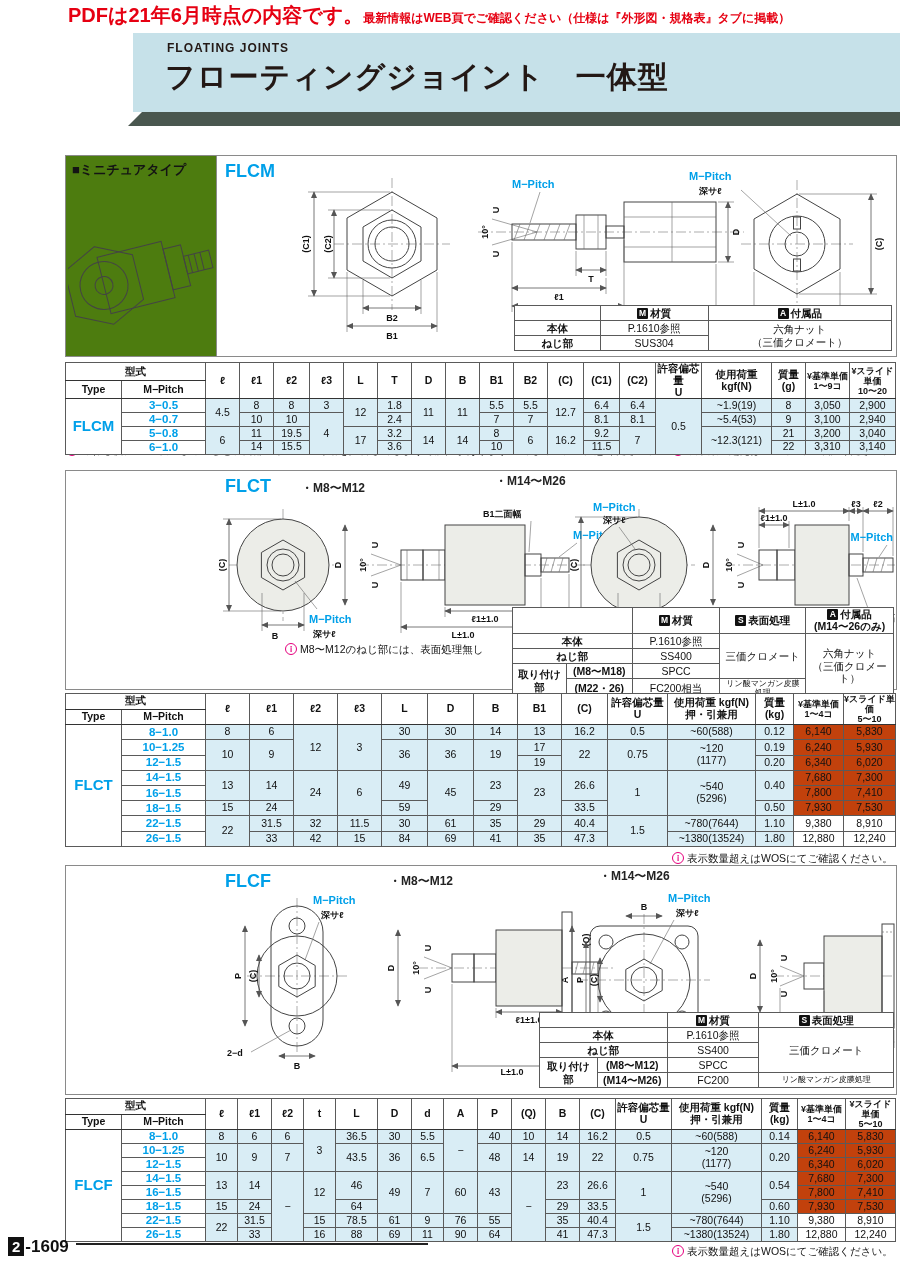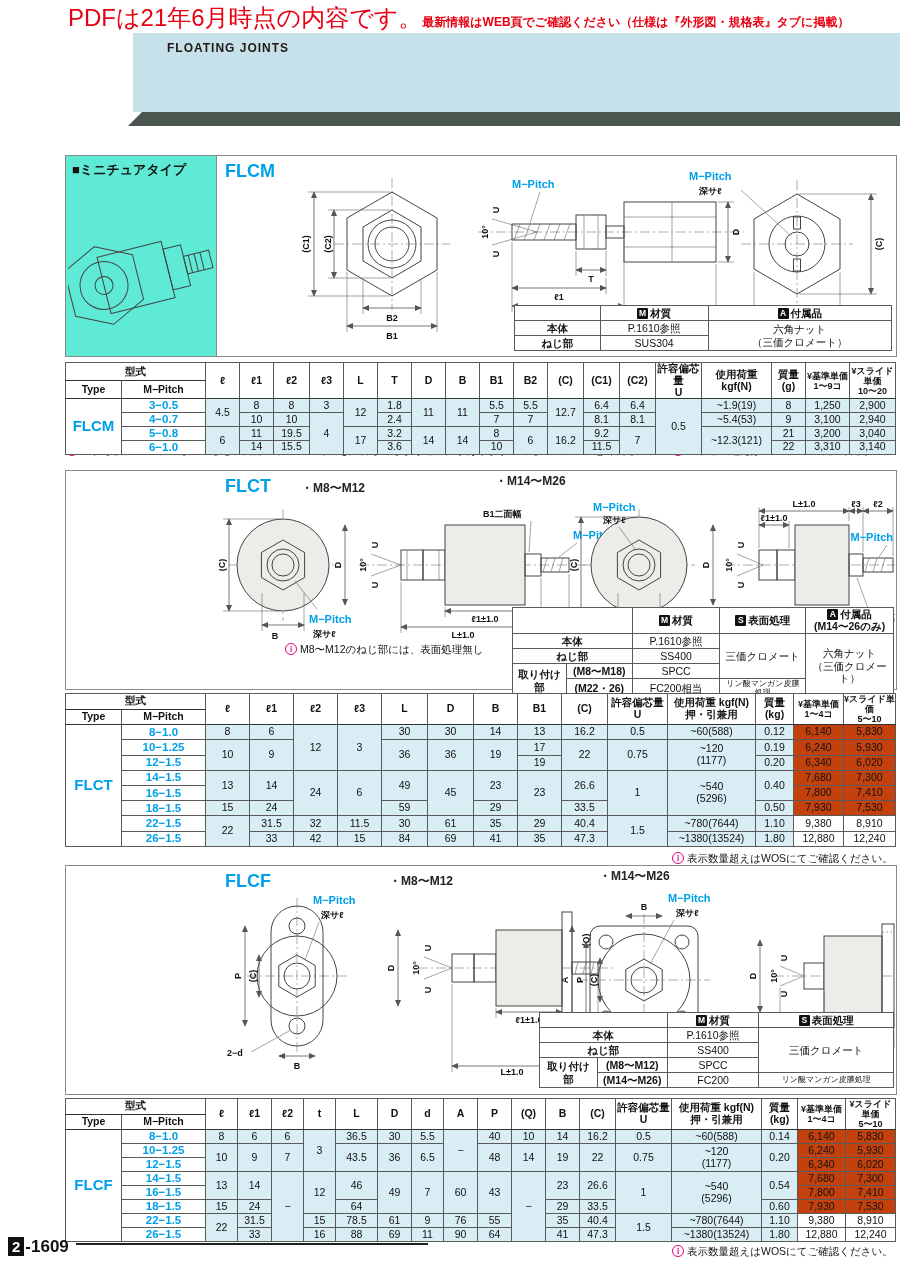--- a/index.html
+++ b/index.html
@@ -1,33 +1,33 @@
 <!DOCTYPE html>
 <html><head>
 <meta charset="utf-8">
 <style>
 html,body{margin:0;padding:0;background:#fff}
 .page{position:relative;width:900px;height:1271px;background:#fff;overflow:hidden;
   font-family:"Liberation Sans","DejaVu Sans",sans-serif;color:#111}
 
 .notice{position:absolute;left:68px;top:2px;white-space:nowrap;color:#E60012}
-.notice .big{font-size:24px;font-weight:normal}
+.notice .big{font-size:20px;font-weight:bold}
 .notice .small{font-size:12px;font-weight:bold}
 
 .banner{position:absolute;left:133px;top:33px;width:869px;height:79px;background:#C6E1E9}
 .banner .en{position:absolute;left:34px;top:8px;font-size:12px;font-weight:bold;color:#231815;letter-spacing:1px}
 .banner .ti{position:absolute;left:32px;top:24px;font-size:30px;font-weight:bold;color:#231815;letter-spacing:1px}
 .band{position:absolute;left:128px;top:112px;width:772px;height:14px;background:#4A574F;
   clip-path:polygon(14px 0,100% 0,100% 100%,0 100%)}
 
 .secbox{position:absolute;left:65px;width:830px;border:1px solid #8a8a8a;background:#fff}
 #sec-flcm{top:155px;height:200px}
 #sec-flct{top:470px;height:218px}
 #sec-flcf{top:865px;height:228px}
-.leftpane{position:absolute;left:0;top:0;width:150px;height:100%;background:#5eead4;border-right:1px solid #8a8a8a}
+.leftpane{position:absolute;left:0;top:0;width:150px;height:100%;background:#4d7c0f;border-right:1px solid #8a8a8a}
 .sectitle{position:absolute;left:6px;top:5px;font-size:13px;font-weight:bold;color:#141414;white-space:nowrap}
 .rightpane{position:absolute;left:151px;top:0;right:0;bottom:0}
 .mdl-label{position:absolute;left:8px;top:5px;font-size:18px;font-weight:bold;color:#00A0E9}
 .sub-label{position:absolute;font-size:12px;font-weight:bold;color:#222;white-space:nowrap}
 
 .draw{position:absolute}
 .draw line,.draw path,.draw rect,.draw polygon,.draw circle{fill:none;stroke:#444;stroke-width:1}
 .draw .fillg{fill:#ECEDE8}
 .draw .cl{stroke:#8a8a8a;stroke-width:.7;stroke-dasharray:10 3 2 3}
 .draw .dl{stroke:#555;stroke-width:.8}
@@ -72,20 +72,21 @@
 <body>
 
 <div class="page">
 
   <div class="notice">
     <span class="big">PDFは21年6月時点の内容です。</span><span class="small">最新情報はWEB頁でご確認ください（仕様は『外形図・規格表』タブに掲載）</span>
   </div>
 
   <div class="banner">
     <div class="en">FLOATING JOINTS</div>
+    <div class="ti">フローティングジョイント　一体型</div>
   </div>
   <div class="band"></div>
 
   <svg width="0" height="0" style="position:absolute">
     <defs>
       <marker id="arr" markerWidth="9" markerHeight="8" refX="8" refY="4" orient="auto-start-reverse">
           <path d="M0,0L9,4L0,8z" fill="#555" stroke="none"></path>
         </marker>
       <linearGradient id="goldg" x1="0" y1="0" x2="0" y2="1">
           <stop offset="0" stop-color="#E6CC80"></stop>
@@ -317,21 +318,21 @@
             <td rowspan="2" class="d">11</td>
             <td rowspan="2" class="d">11</td>
             <td class="d">5.5</td>
             <td class="d">5.5</td>
             <td rowspan="2" class="d">12.7</td>
             <td class="d">6.4</td>
             <td class="d">6.4</td>
             <td rowspan="4" class="d">0.5</td>
             <td class="d">~1.9(19)</td>
             <td class="d">8</td>
-            <td class="d">1,250</td>
+            <td class="d">3,050</td>
             <td class="d">2,900</td>
           </tr>
           <tr>
             <td class="pit">4−0.7</td>
             <td class="d">10</td>
             <td class="d">10</td>
             <td rowspan="3" class="d">4</td>
             <td class="d">2.4</td>
             <td class="d">7</td>
             <td class="d">7</td>

